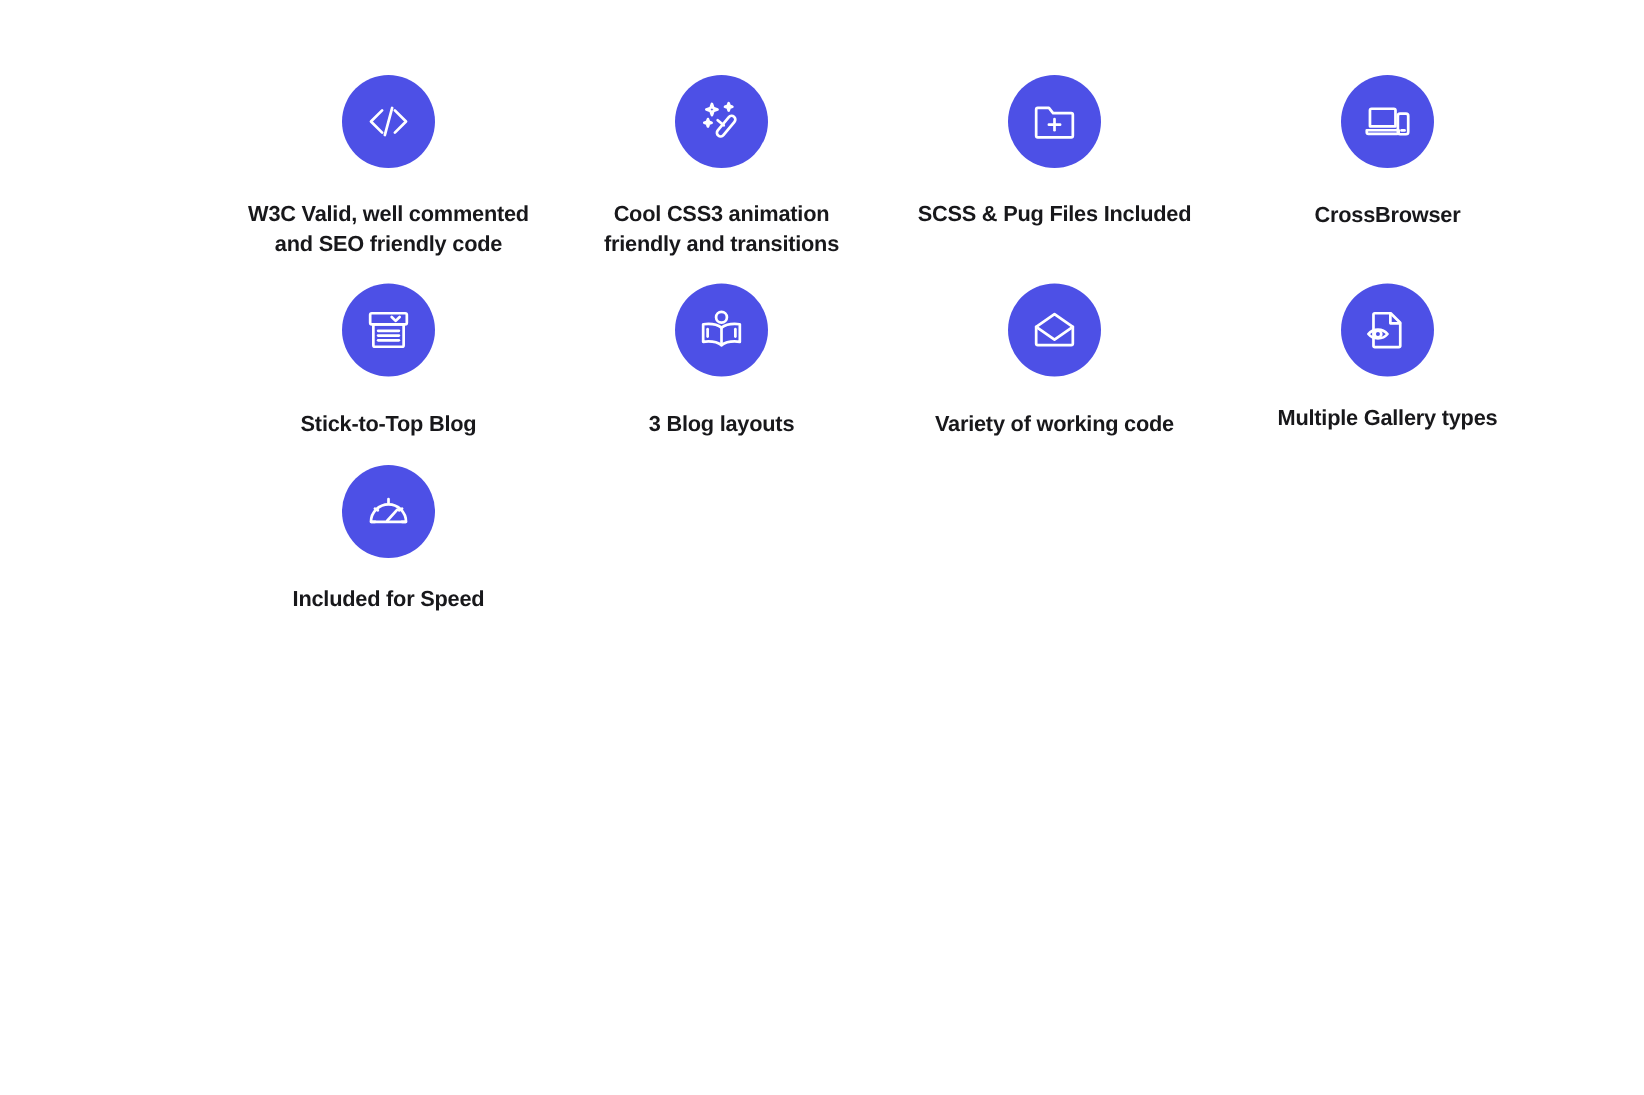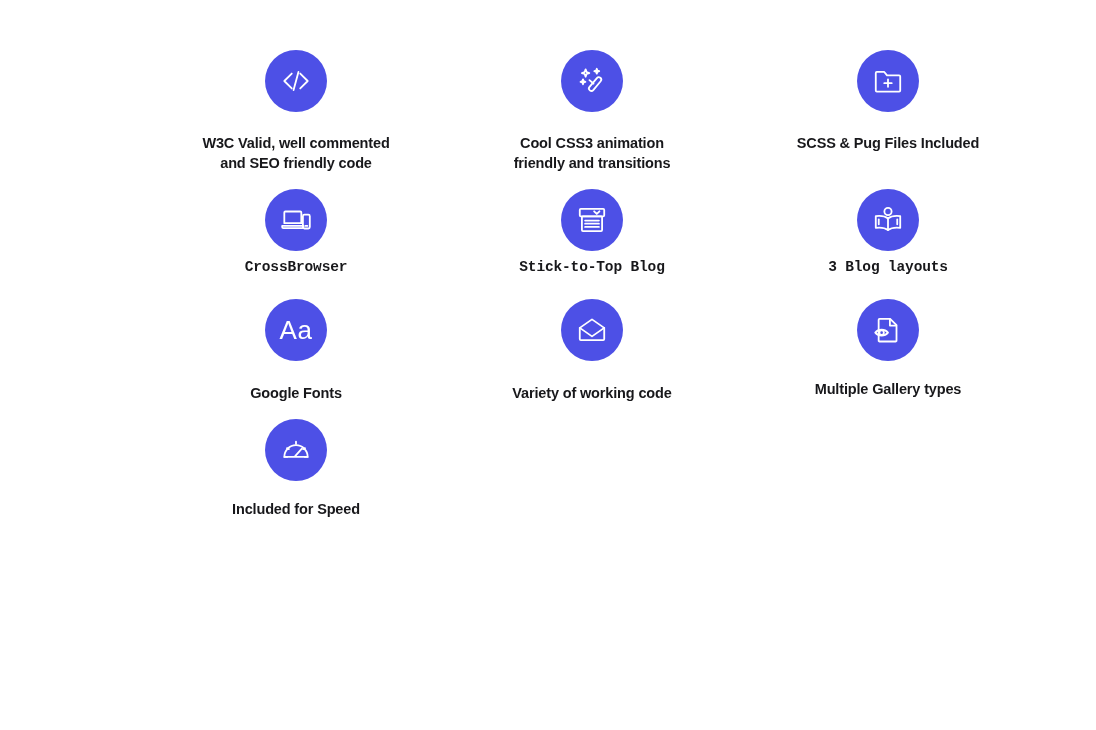--- a/index.html
+++ b/index.html
@@ -13,21 +13,21 @@
     height: 730px;
     background: #ffffff;
     font-family: "Liberation Sans", sans-serif;
     overflow: hidden;
   }
 
   .features-grid {
     width: 1096px;
     height: 570px;
     display: grid;
-    grid-template-columns: repeat(3, 1fr);
+    grid-template-columns: repeat(4, 1fr);
     grid-template-rows: repeat(4, 1fr);
     padding: 34px 60px 50px 148px;
     column-gap: 0px;
     row-gap: 0px;
   }
 
   .feature-item {
     display: flex;
     flex-direction: column;
     align-items: center;
@@ -68,21 +68,21 @@
     font-size: 14.5px;
     font-weight: bold;
     line-height: 1.35;
     letter-spacing: -0.15px;
     max-width: 240px;
     white-space: pre-line;
   }
 
   
   .r1 .feature-label { margin-top: 22px; }
-  .r2 .feature-label { margin-top: 7px; font-family: Liberation Mono, monospace; }
+  .r2 .feature-label { margin-top: 23px; }
   .r3 .feature-label { margin-top: 23px; }
   .r4 .feature-label { margin-top: 19px; }
 </style>
 </head>
 <body>
 
 <div class="features-grid">
 
   <div class="feature-item r1">
     <div class="icon-circle">
@@ -153,26 +153,20 @@
         <circle cx="16" cy="8" r="3.4"></circle>
         <path d="M16 14.5 C13.5 12.6 9.5 11.8 4.5 12.4 V23.4 C9.5 22.8 13.5 23.6 16 25.5 C18.5 23.6 22.5 22.8 27.5 23.4 V12.4 C22.5 11.8 18.5 12.6 16 14.5 Z"></path>
         <line x1="16" y1="14.5" x2="16" y2="25.5"></line>
         <path d="M7.3 15.5 v4.6"></path>
         <path d="M24.7 15.5 v4.6"></path>
       </svg>
     </div>
     <div class="feature-label">3 Blog layouts</div>
   </div>
 
-  <div class="feature-item r3">
-    <div class="icon-circle">
-      <span class="aa-glyph">Aa</span>
-    </div>
-    <div class="feature-label">Google Fonts</div>
-  </div>
 
 
   <div class="feature-item r3">
     <div class="icon-circle">
       <svg viewBox="0 0 32 32" fill="none" stroke="#ffffff" stroke-width="1.7" stroke-linecap="round" stroke-linejoin="round">
         <path d="M4.5 14 L16 6 L27.5 14 V24.5 a1 1 0 0 1 -1 1 H5.5 a1 1 0 0 1 -1 -1 Z"></path>
         <polyline points="4.5,14 16,22 27.5,14"></polyline>
       </svg>
     </div>
     <div class="feature-label">Variety of working code</div>

